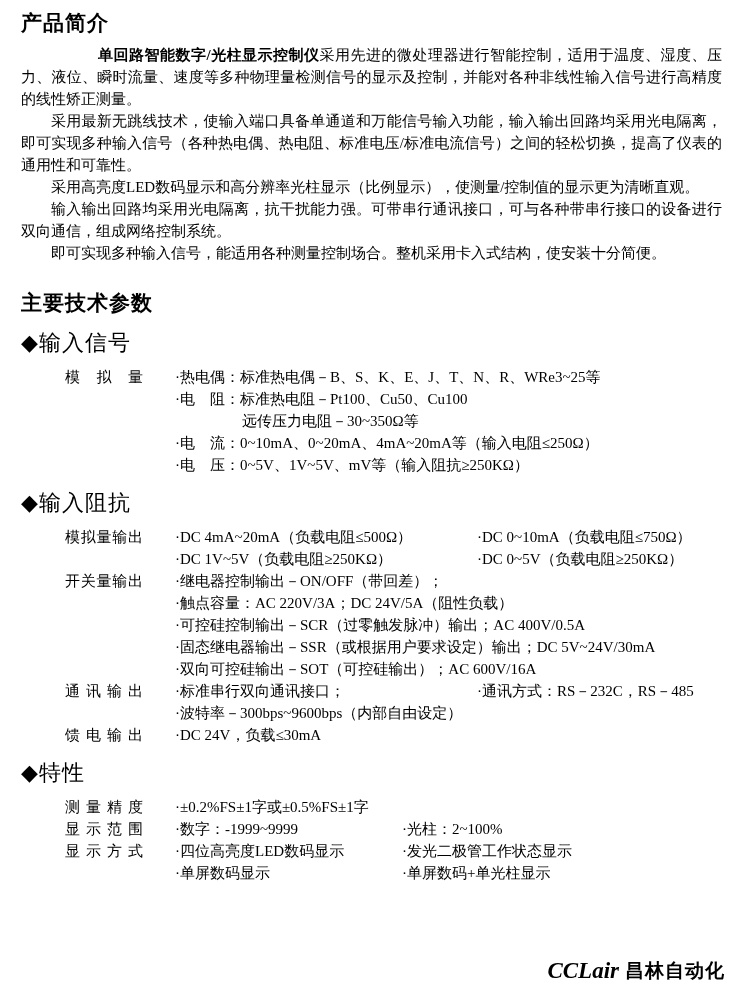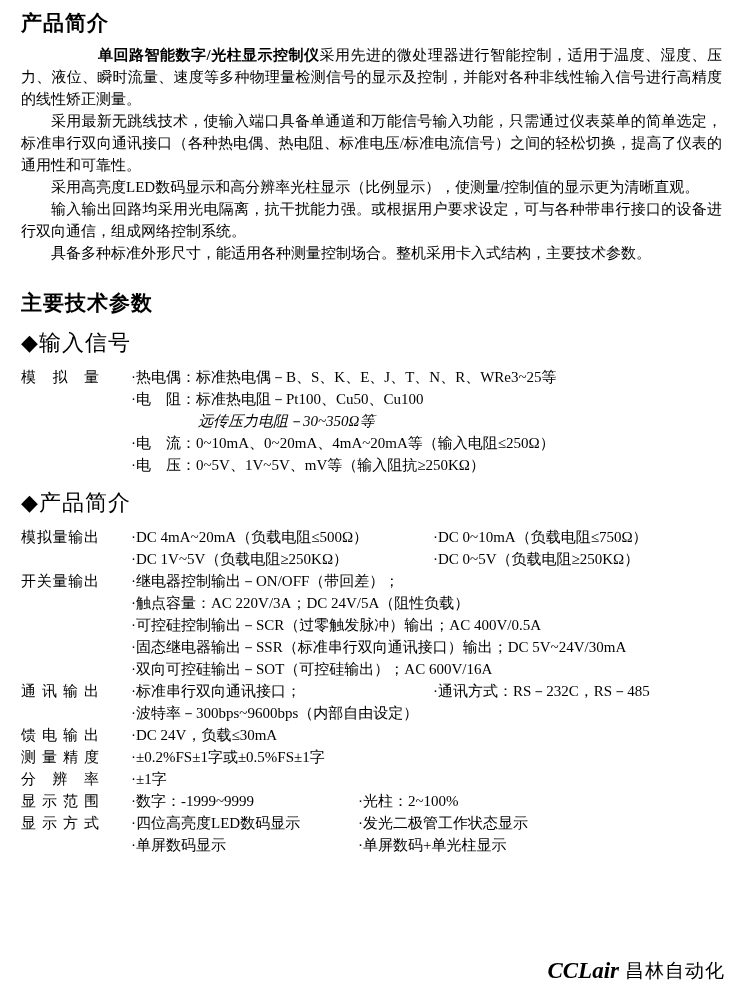--- a/index.html
+++ b/index.html
@@ -34,34 +34,35 @@
     font-size: 22px;
     font-weight: normal;
     letter-spacing: 1px;
     line-height: 22px;
     margin: 16px 0 12px 0;
   }
   .spec-row {
     display: grid;
     grid-template-columns: 78px 1fr;
     column-gap: 32px;
+    margin-left: 44px;
   }
   .spec-label {
     font-size: 15px;
     line-height: 22px;
     white-space: nowrap;
     text-align: justify;
     text-align-last: justify;
   }
   .spec-line {
     font-size: 15px;
     line-height: 22px;
     white-space: nowrap;
   }
-  .spec-line.indent { padding-left: 67px; font-style: italic; }
+  .spec-line.indent { padding-left: 67px; }
   .spec-line.cols { display: grid; grid-template-columns: 260px 1fr; }
   .sec-1 .spec-line.cols { grid-template-columns: 302px 1fr; }
   .sec-2 .spec-line.cols { grid-template-columns: 227px 1fr; }
   .brand {
     position: absolute;
     right: 12px;
     bottom: 12px;
     display: flex;
     align-items: flex-end;
     gap: 6px;
@@ -69,77 +70,77 @@
     padding-left: 6px;
   }
   .brand-en {
     font-family: "Liberation Serif", "DejaVu Serif", serif;
     font-size: 23px;
     font-weight: bold;
     font-style: italic;
   }
   .brand-cn {
     font-size: 19px;
-    font-weight: normal;
+    font-weight: bold;
     letter-spacing: 1px;
   }
 </style>
 </head>
 <body>
 
 <div class="page">
 
   <h1 class="doc-title">产品简介</h1>
 
   <div id="intro-paragraphs">
       <p class="para"><b>单回路智能数字/光柱显示控制仪</b>采用先进的微处理器进行智能控制，适用于温度、湿度、压力、液位、瞬时流量、速度等多种物理量检测信号的显示及控制，并能对各种非线性输入信号进行高精度的线性矫正测量。</p>
-      <p class="para">采用最新无跳线技术，使输入端口具备单通道和万能信号输入功能，只需通过仪表菜单的简单选定，标准串行双向通讯接口（各种热电偶、热电阻、标准电压/标准电流信号）之间的轻松切换，提高了仪表的通用性和可靠性。</p>
+      <p class="para">采用最新无跳线技术，使输入端口具备单通道和万能信号输入功能，输入输出回路均采用光电隔离，即可实现多种输入信号（各种热电偶、热电阻、标准电压/标准电流信号）之间的轻松切换，提高了仪表的通用性和可靠性。</p>
       <p class="para">采用高亮度LED数码显示和高分辨率光柱显示（比例显示），使测量/控制值的显示更为清晰直观。</p>
-      <p class="para">输入输出回路均采用光电隔离，抗干扰能力强。或根据用户要求设定，可与各种带串行接口的设备进行双向通信，组成网络控制系统。</p>
-      <p class="para">具备多种标准外形尺寸，能适用各种测量控制场合。整机采用卡入式结构，主要技术参数。</p>
+      <p class="para">输入输出回路均采用光电隔离，抗干扰能力强。可带串行通讯接口，可与各种带串行接口的设备进行双向通信，组成网络控制系统。</p>
+      <p class="para">即可实现多种输入信号，能适用各种测量控制场合。整机采用卡入式结构，使安装十分简便。</p>
     </div>
 
   <h1 class="doc-title params-title">主要技术参数</h1>
 
   <div id="spec-sections">
       <section class="spec-section sec-0">
         <h2 class="sec-title">◆输入信号</h2>
         <div class="spec-row">
           <div class="spec-label">模 拟 量</div>
           <div class="spec-lines">
             <div class="spec-line">·热电偶：标准热电偶－B、S、K、E、J、T、N、R、WRe3~25等</div>
             <div class="spec-line">·电　阻：标准热电阻－Pt100、Cu50、Cu100</div>
             <div class="spec-line indent">远传压力电阻－30~350Ω等</div>
             <div class="spec-line">·电　流：0~10mA、0~20mA、4mA~20mA等（输入电阻≤250Ω）</div>
             <div class="spec-line">·电　压：0~5V、1V~5V、mV等（输入阻抗≥250KΩ）</div>
           </div>
         </div>
       </section>
       <section class="spec-section sec-1">
-        <h2 class="sec-title">◆产品简介</h2>
+        <h2 class="sec-title">◆输入阻抗</h2>
         <div class="spec-row">
           <div class="spec-label">模拟量输出</div>
           <div class="spec-lines">
             <div class="spec-line cols">
               <span class="spec-item">·DC 4mA~20mA（负载电阻≤500Ω）</span>
               <span class="spec-item">·DC 0~10mA（负载电阻≤750Ω）</span>
             </div>
             <div class="spec-line cols">
               <span class="spec-item">·DC 1V~5V（负载电阻≥250KΩ）</span>
               <span class="spec-item">·DC 0~5V（负载电阻≥250KΩ）</span>
             </div>
           </div>
         </div>
         <div class="spec-row">
           <div class="spec-label">开关量输出</div>
           <div class="spec-lines">
             <div class="spec-line">·继电器控制输出－ON/OFF（带回差）；</div>
             <div class="spec-line">·触点容量：AC 220V/3A；DC 24V/5A（阻性负载）</div>
             <div class="spec-line">·可控硅控制输出－SCR（过零触发脉冲）输出；AC 400V/0.5A</div>
-            <div class="spec-line">·固态继电器输出－SSR（标准串行双向通讯接口）输出；DC 5V~24V/30mA</div>
+            <div class="spec-line">·固态继电器输出－SSR（或根据用户要求设定）输出；DC 5V~24V/30mA</div>
             <div class="spec-line">·双向可控硅输出－SOT（可控硅输出）；AC 600V/16A</div>
           </div>
         </div>
         <div class="spec-row">
           <div class="spec-label">通 讯 输 出</div>
           <div class="spec-lines">
             <div class="spec-line cols">
               <span class="spec-item">·标准串行双向通讯接口；</span>
               <span class="spec-item">·通讯方式：RS－232C，RS－485</span>
             </div>
@@ -147,30 +148,25 @@
           </div>
         </div>
         <div class="spec-row">
           <div class="spec-label">馈 电 输 出</div>
           <div class="spec-lines">
             <div class="spec-line">·DC 24V，负载≤30mA</div>
           </div>
         </div>
       </section>
       <section class="spec-section sec-2">
+        <h2 class="sec-title">◆特性</h2>
         <div class="spec-row">
           <div class="spec-label">测 量 精 度</div>
           <div class="spec-lines">
             <div class="spec-line">·±0.2%FS±1字或±0.5%FS±1字</div>
-          </div>
-        </div>
-        <div class="spec-row">
-          <div class="spec-label">分 辨 率</div>
-          <div class="spec-lines">
-            <div class="spec-line">·±1字</div>
           </div>
         </div>
         <div class="spec-row">
           <div class="spec-label">显 示 范 围</div>
           <div class="spec-lines">
             <div class="spec-line cols">
               <span class="spec-item">·数字：-1999~9999</span>
               <span class="spec-item">·光柱：2~100%</span>
             </div>
           </div>

